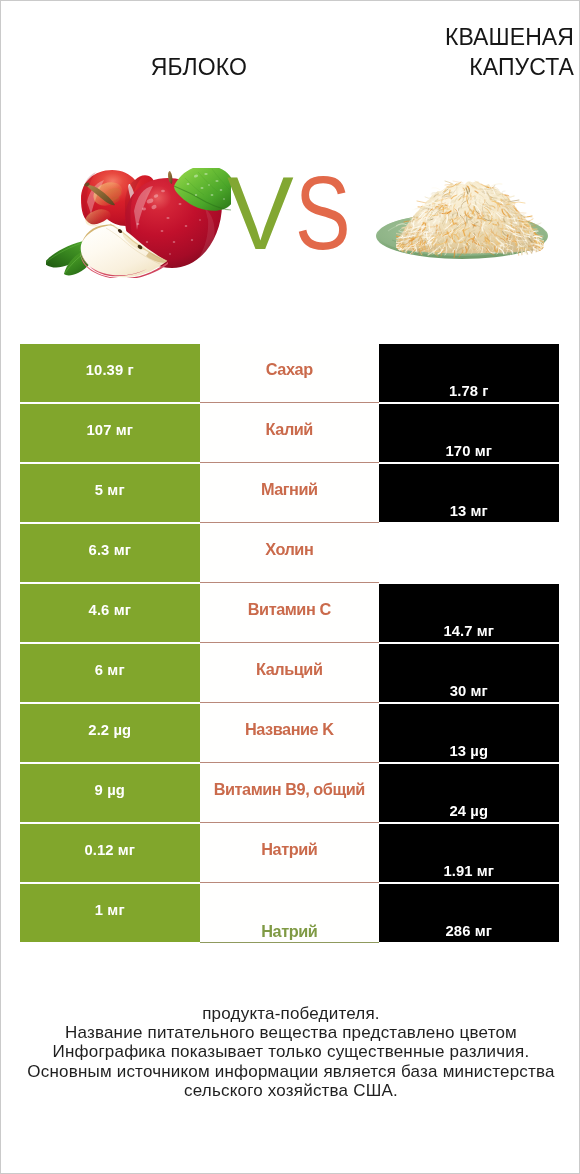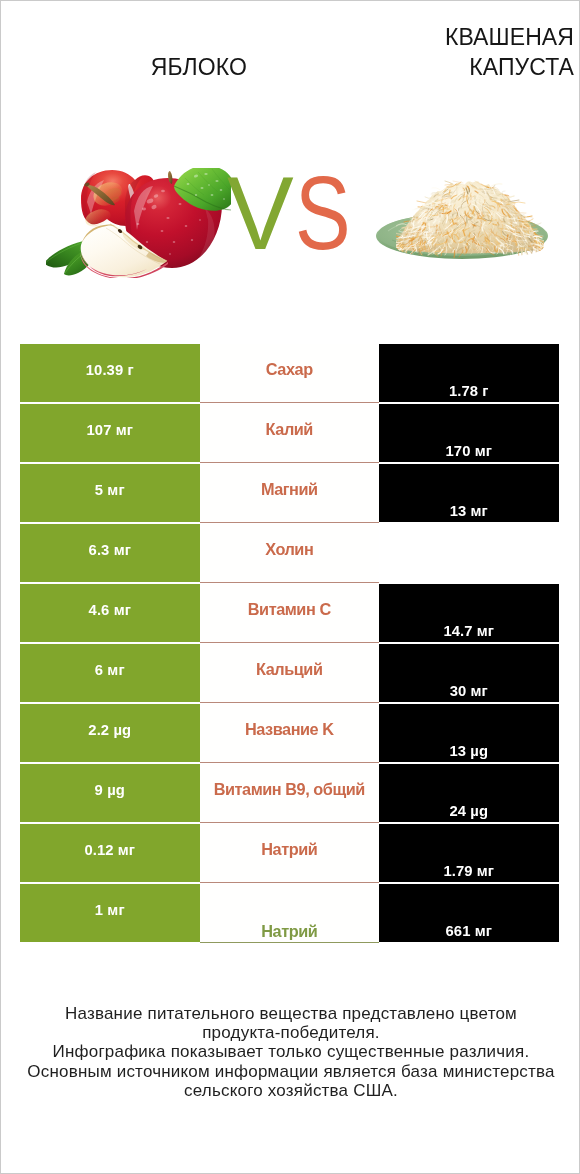--- a/index.html
+++ b/index.html
@@ -519,37 +519,37 @@
         </div>
       </div>
       <div class="row">
         <div class="cell cL">
           <span class="val">0.12 мг</span>
         </div>
         <div class="cell cM o">
           <span class="lbl o">Натрий</span>
         </div>
         <div class="cell cR">
-          <span class="val">1.79 мг</span>
+          <span class="val">1.91 мг</span>
         </div>
       </div>
       <div class="row">
         <div class="cell cL">
           <span class="val">1 мг</span>
         </div>
         <div class="cell cM g">
           <span class="lbl g">Натрий</span>
         </div>
         <div class="cell cR">
-          <span class="val">661 мг</span>
+          <span class="val">286 мг</span>
         </div>
       </div>
     </div>
 
   <div id="note">
+    <div>продукта-победителя.</div>
     <div>Название питательного вещества представлено цветом</div>
-    <div>продукта-победителя.</div>
     <div>Инфографика показывает только существенные различия.</div>
     <div>Основным источником информации является база министерства</div>
     <div>сельского хозяйства США.</div>
   </div>
 
 </div>
 
 </body></html>

